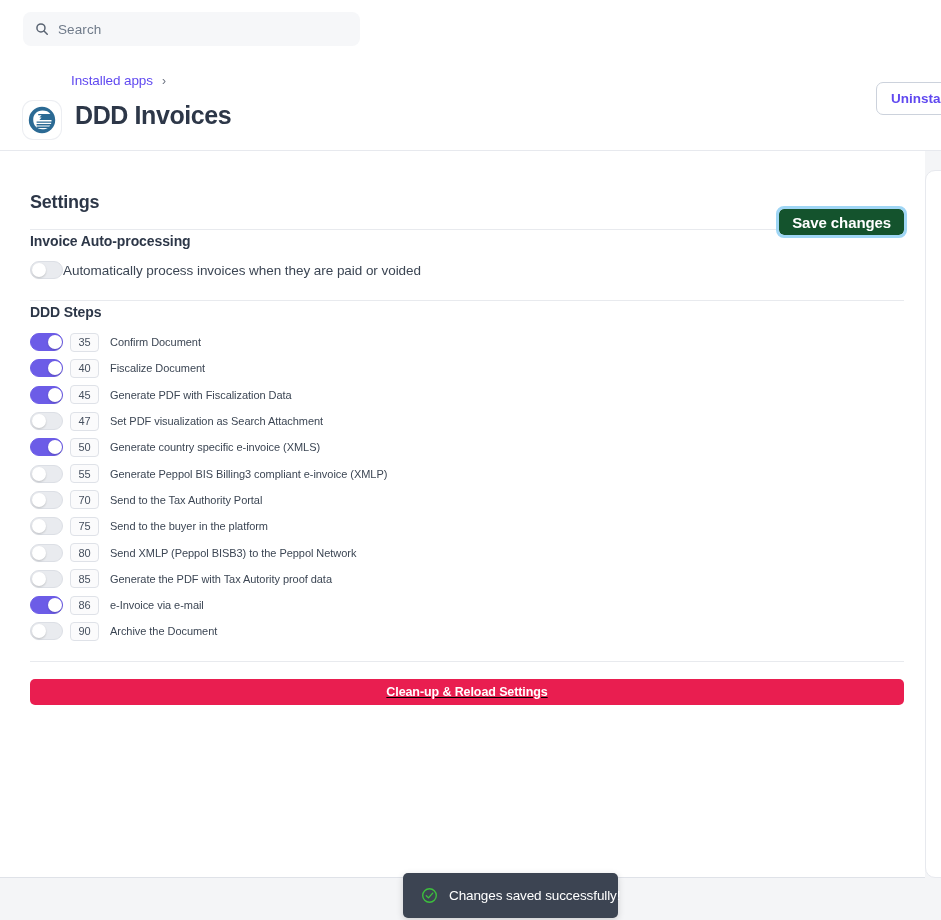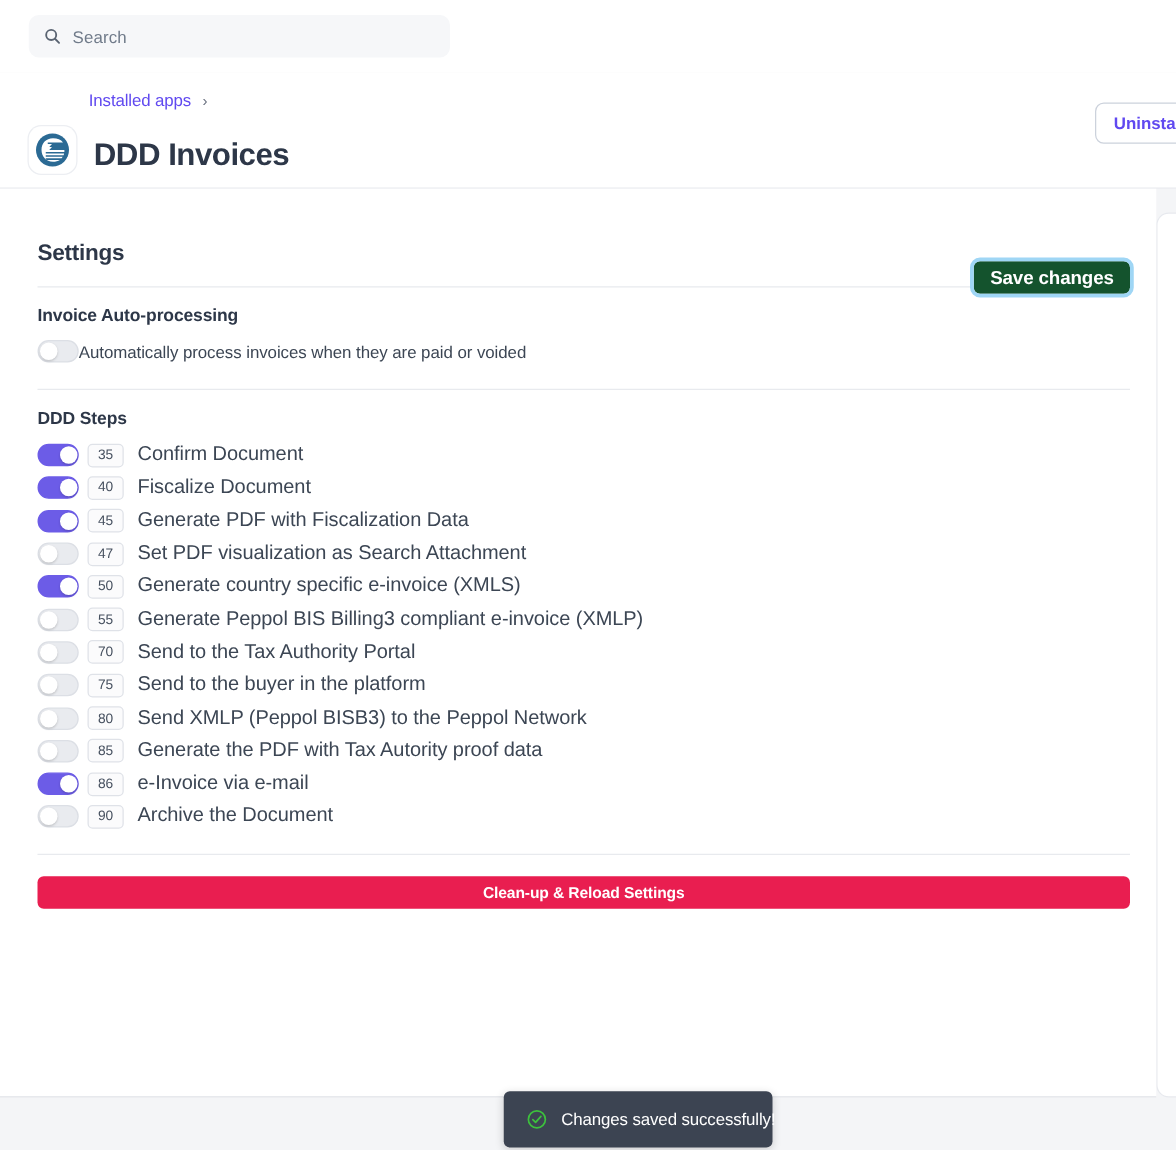--- a/index.html
+++ b/index.html
@@ -57,21 +57,21 @@
     color: #6049f0;
     cursor: pointer;
     letter-spacing: -0.1px;
     padding-left: 48px;
   }
   .breadcrumb-chevron { font-size: 12px; color: #6b7280; }
 
   .app-title-row {
     position: absolute;
     left: 23px; top: 43px;
-    display: flex; align-items: flex-end; gap: 14px;
+    display: flex; align-items: flex-start; gap: 14px;
   }
   .app-logo {
     width: 38px; height: 38px;
     border-radius: 10px;
     background: #ffffff;
     box-shadow: 0 0 0 1px #eceef2;
     display: flex; align-items: center; justify-content: center;
     flex: none;
   }
   .app-title {
@@ -153,21 +153,21 @@
   .divider {
     height: 1px;
     background: #e8eaee;
     margin-top: 10px;
   }
 
   .group-title {
     font-size: 14px;
     font-weight: 700;
     color: #2d3748;
-    margin-top: 14px;
+    margin-top: 3px;
     letter-spacing: -0.1px;
   }
 
   
   .switch {
     width: 33px; height: 18px;
     border-radius: 10px;
     position: relative;
     flex: none;
     cursor: pointer;
@@ -216,27 +216,27 @@
     background: #fbfbfc;
     display: flex;
     align-items: center;
     justify-content: center;
     font-size: 11px;
     color: #46505f;
     flex: none;
   }
   .step-label {
     margin-left: 11px;
-    font-size: 16px;
+    font-size: 11px;
     color: #3c4654;
     letter-spacing: -0.05px;
     white-space: nowrap;
   }
 
-  .cleanup-wrap { margin-top: 17px; }
+  .cleanup-wrap { margin-top: 17px; text-decoration: underline; }
   .cleanup-btn {
     display: block;
     width: 874px;
     height: 26px;
     background: #e91e50;
     border: none;
     border-radius: 5px;
     color: #ffffff;
     font-size: 12.5px;
     font-weight: 700;

